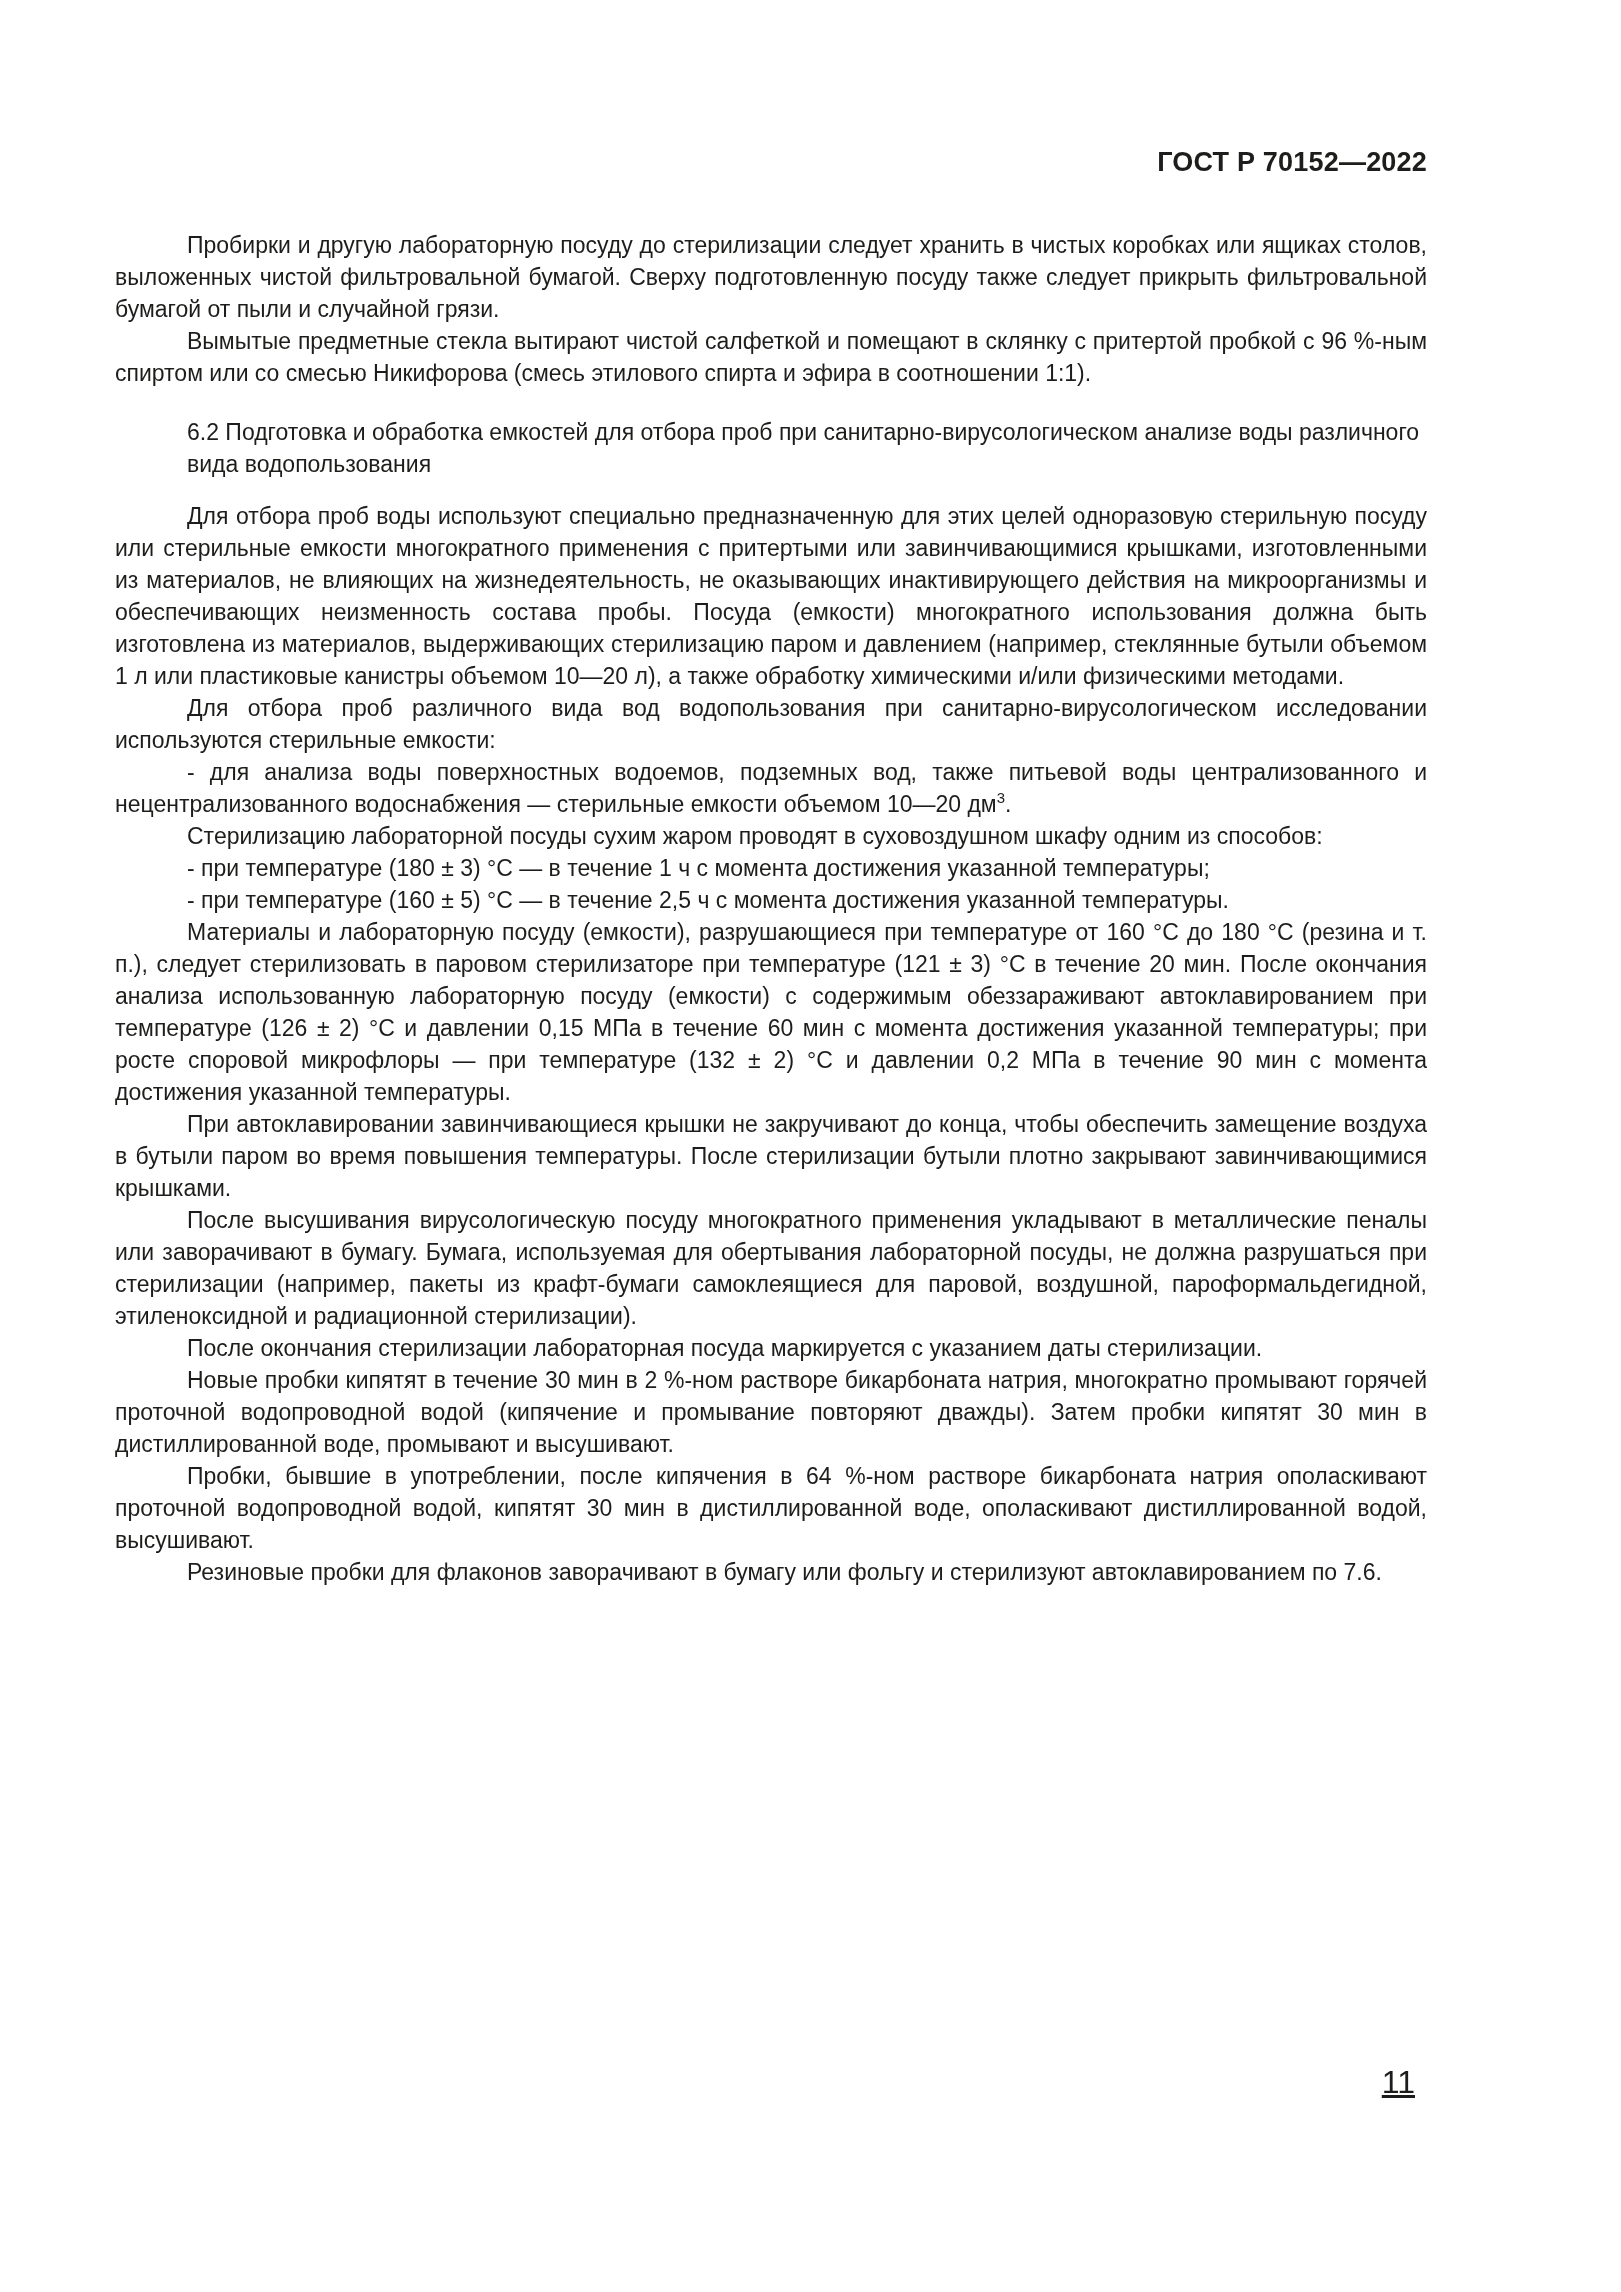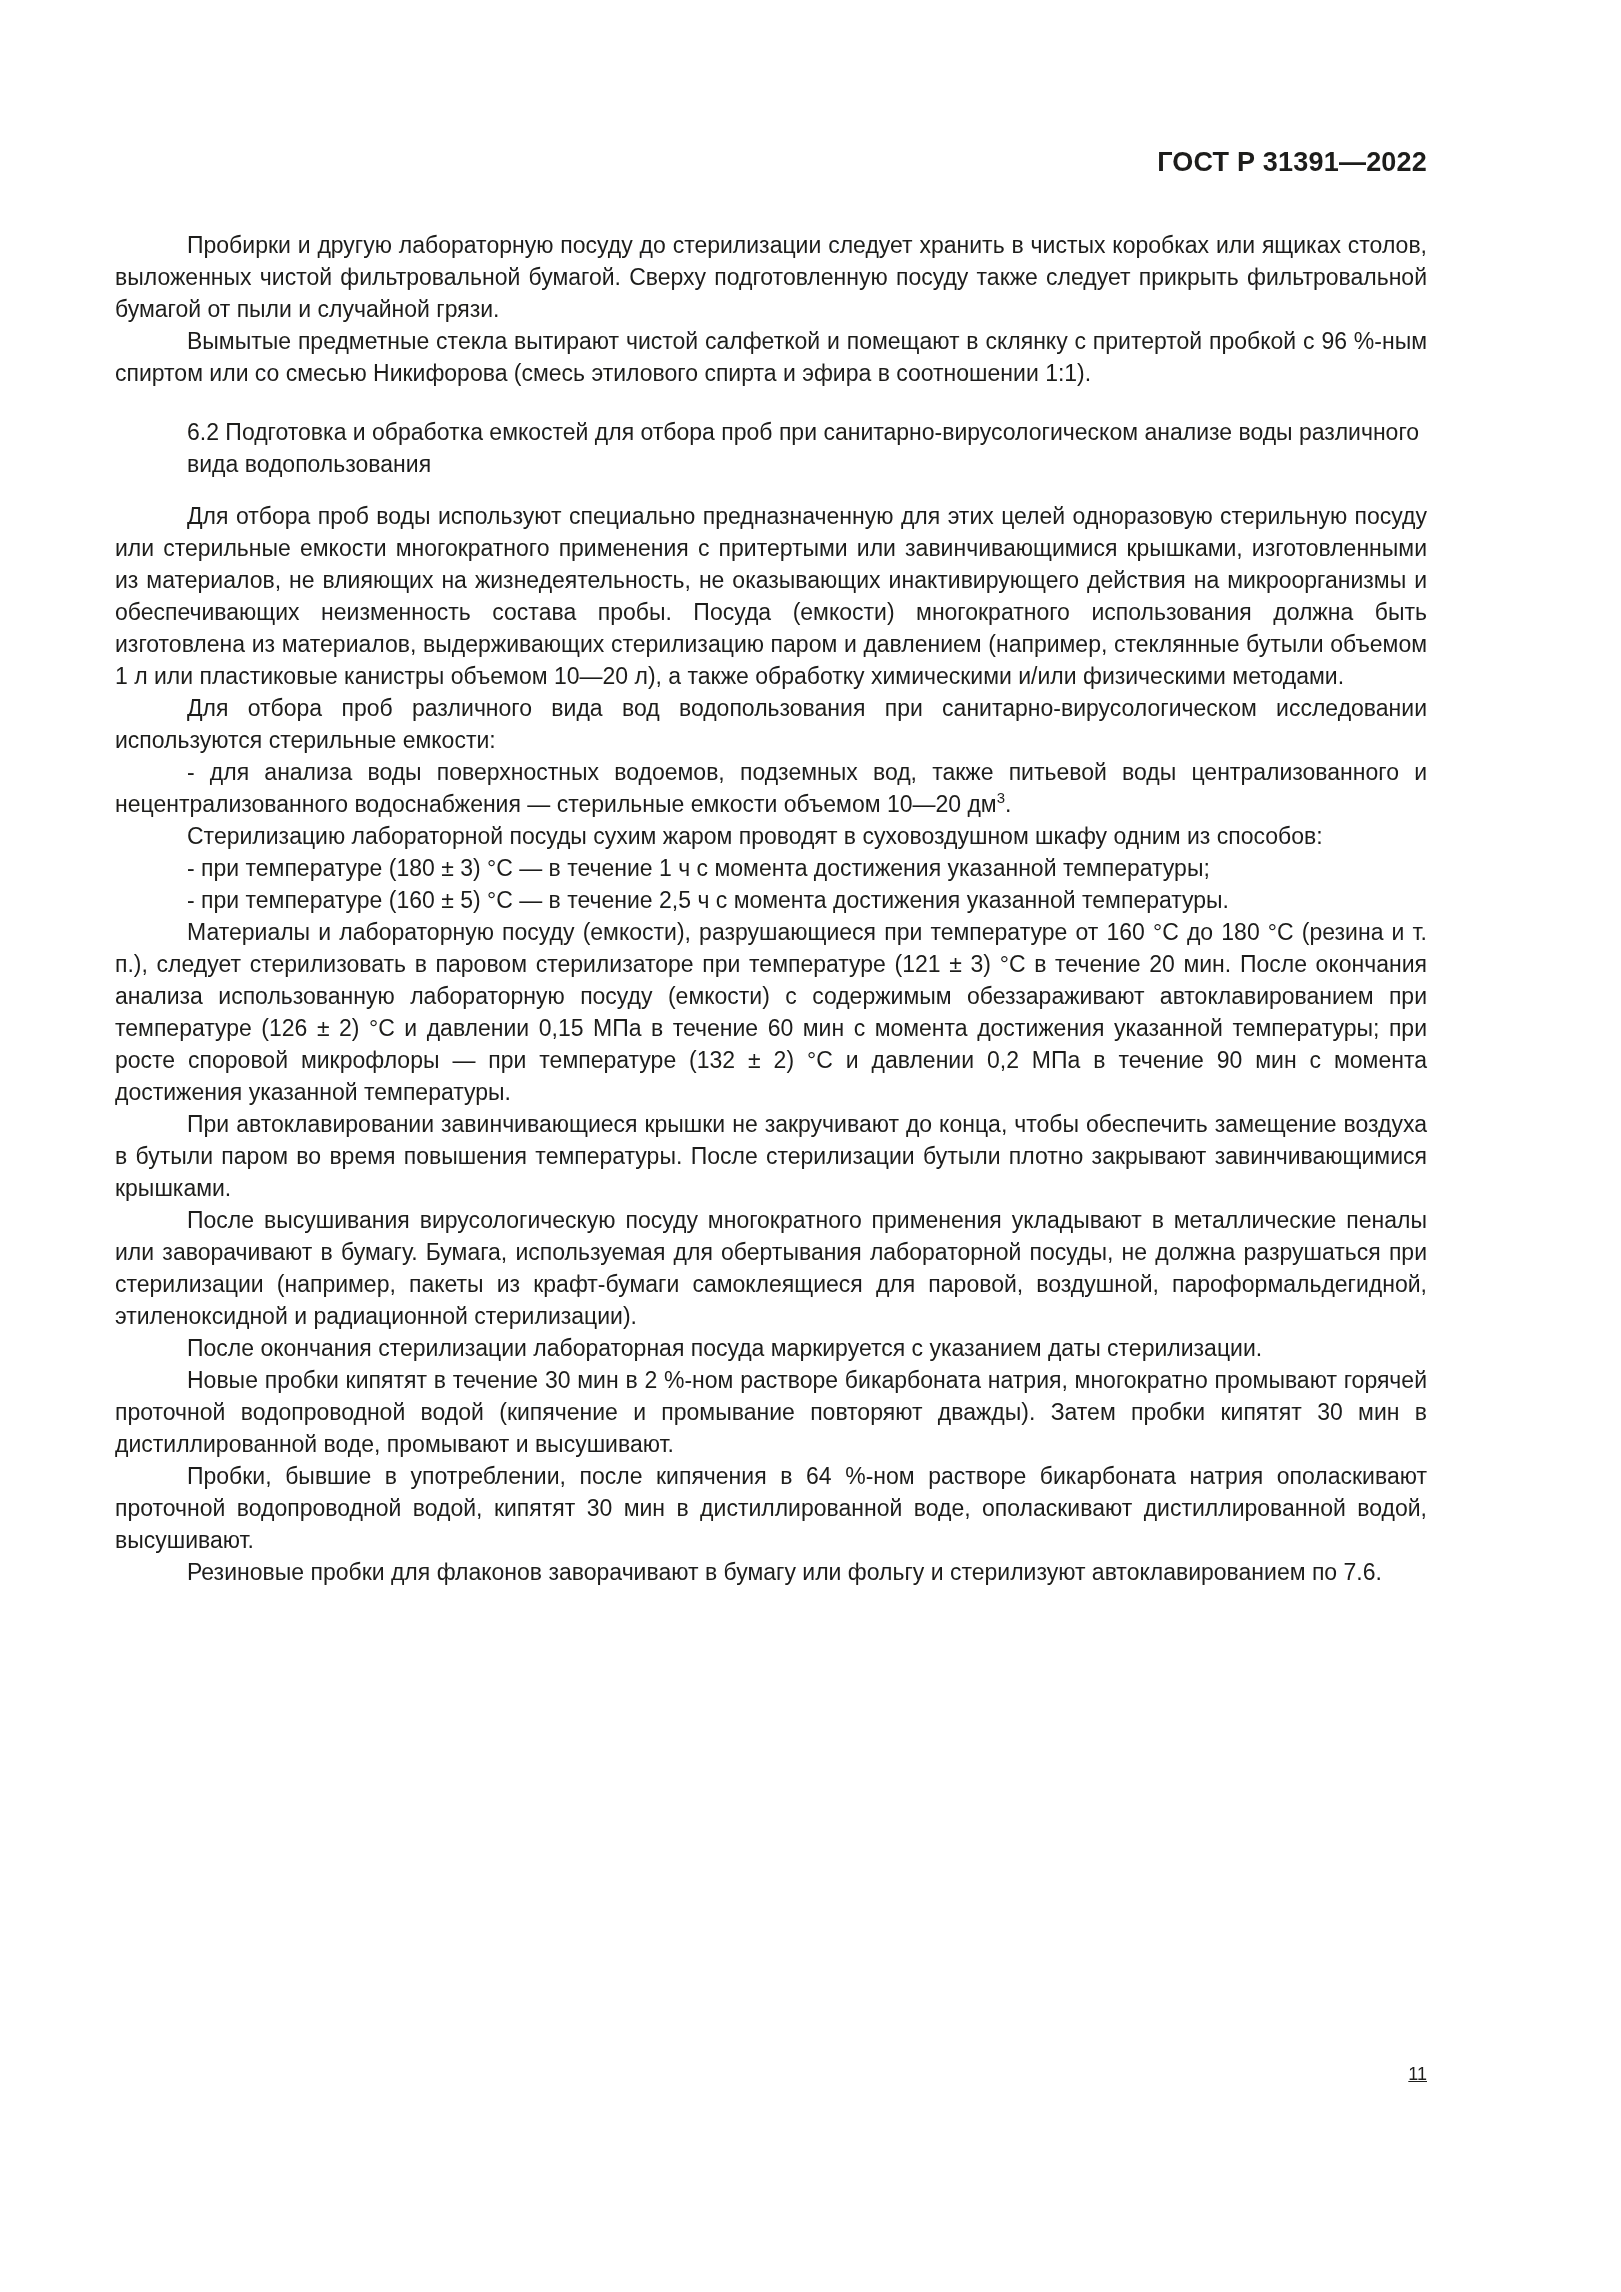--- a/index.html
+++ b/index.html
@@ -48,31 +48,31 @@
     margin-bottom: 20.6px !important;
   }
   sup {
     font-size: 65%;
     line-height: 0;
     vertical-align: super;
   }
   .page-number {
     position: absolute;
     top: 2064px;
-    right: 194px;
-    font-size: 18px;
+    right: 206px;
+    font-size: 32px;
     text-decoration: underline;
   }
 </style>
 </head>
 <body>
 
 <div class="page">
 
-  <div class="doc-header">ГОСТ Р 31391—2022</div>
+  <div class="doc-header">ГОСТ Р 70152—2022</div>
 
   <div class="content">
 
     <p>Пробирки и другую лабораторную посуду до стерилизации следует хранить в чистых коробках или ящиках столов, выложенных чистой фильтровальной бумагой. Сверху подготовленную посуду также следует прикрыть фильтровальной бумагой от пыли и случайной грязи.</p>
 
     <p>Вымытые предметные стекла вытирают чистой салфеткой и помещают в склянку с притертой пробкой с 96 %-ным спиртом или со смесью Никифорова (смесь этилового спирта и эфира в соотношении 1:1).</p>
 
     <p class="section-heading">6.2 Подготовка и обработка емкостей для отбора проб при санитарно-вирусологическом анализе воды различного вида водопользования</p>
 
     <p>Для отбора проб воды используют специально предназначенную для этих целей одноразовую стерильную посуду или стерильные емкости многократного применения с притертыми или завинчивающимися крышками, изготовленными из материалов, не влияющих на жизнедеятельность, не оказывающих инактивирующего действия на микроорганизмы и обеспечивающих неизменность состава пробы. Посуда (емкости) многократного использования должна быть изготовлена из материалов, выдерживающих стерилизацию паром и давлением (например, стеклянные бутыли объемом 1 л или пластиковые канистры объемом 10—20 л), а также обработку химическими и/или физическими методами.</p>

